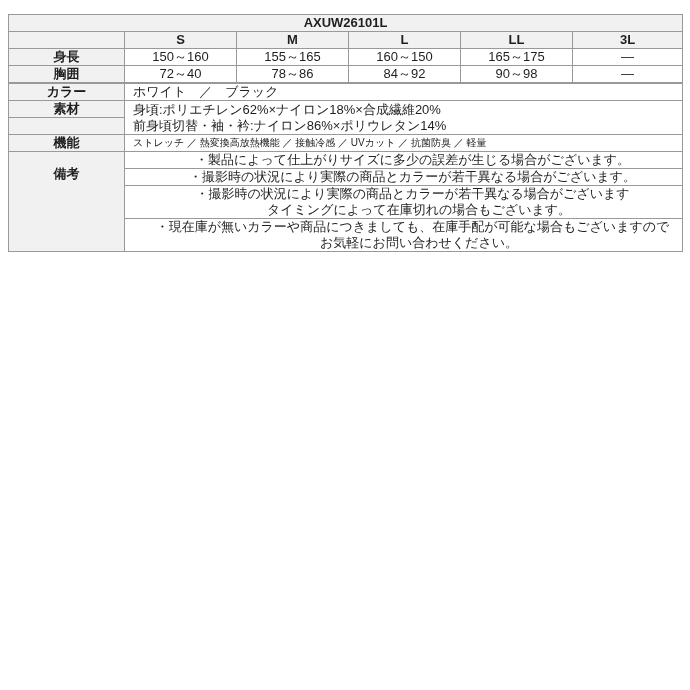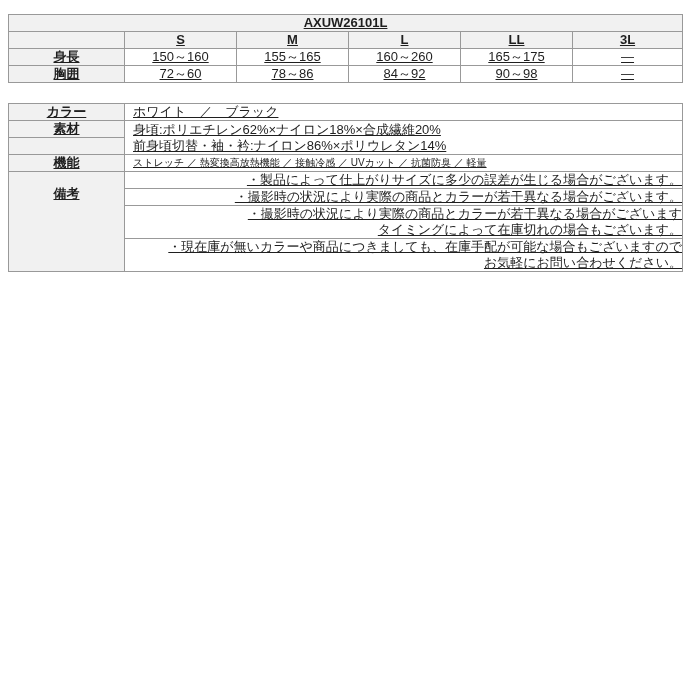--- a/index.html
+++ b/index.html
@@ -3,45 +3,45 @@
 <meta charset="utf-8">
 <style>
   :root{
     --text:#1f1f1f;
     --border:#999999;
     --cell-header-bg:#f1f1f1;
     --page-bg:#ffffff;
   }
   html,body{margin:0;padding:0;background:var(--page-bg);}
   body{font-family:"Liberation Sans","DejaVu Sans",sans-serif;color:var(--text);}
-  .page{width:690px;height:690px;box-sizing:border-box;padding:14px 8px;background:var(--page-bg);overflow:hidden;text-decoration:underline;}
+  .page{width:690px;height:690px;box-sizing:border-box;padding:14px 8px;background:var(--page-bg);overflow:hidden;}
   table{border-collapse:collapse;width:674px;table-layout:fixed;}
   td{
     border:1px solid var(--border);
     font-size:13px;
     line-height:16px;
     height:16px;
     padding:0;
     text-align:center;
     vertical-align:middle;
     overflow:hidden;
   }
   .hdr{background:var(--cell-header-bg);}
   .bold{font-weight:bold;}
   .left{text-align:left;padding-left:8px;}
   .multiline{white-space:pre-line;}
   .func{font-size:10px;}
   .note{
-    text-align:right;
+    text-align:center;
     padding-left:31px;
     text-indent:-13px;
     white-space:pre-line;
   }
   .top{vertical-align:top;padding-top:14px;}
-  .spec-table{margin-top:20px;}
+  .spec-table{}
 </style>
 </head>
 <body>
 
 <div class="page">
 
   <table class="size-table">
     <colgroup>
       <col style="width:116px">
         <col style="width:112px">
@@ -59,27 +59,27 @@
         <td class="hdr bold">S</td>
         <td class="hdr bold">M</td>
         <td class="hdr bold">L</td>
         <td class="hdr bold">LL</td>
         <td class="hdr bold">3L</td>
       </tr>
       <tr>
         <td class="hdr bold">身長</td>
         <td>150～160</td>
         <td>155～165</td>
-        <td>160～260</td>
+        <td>160～150</td>
         <td>165～175</td>
         <td>―</td>
       </tr>
       <tr>
         <td class="hdr bold">胸囲</td>
-        <td>72～60</td>
+        <td>72～40</td>
         <td>78～86</td>
         <td>84～92</td>
         <td>90～98</td>
         <td>―</td>
       </tr>
     </tbody>
   </table>
 
   <table class="spec-table">
     <colgroup>

